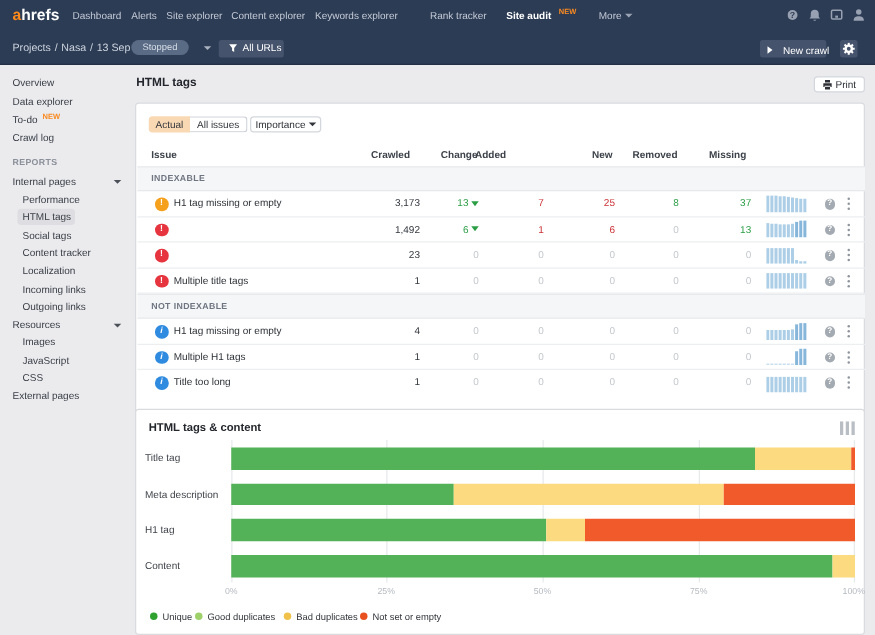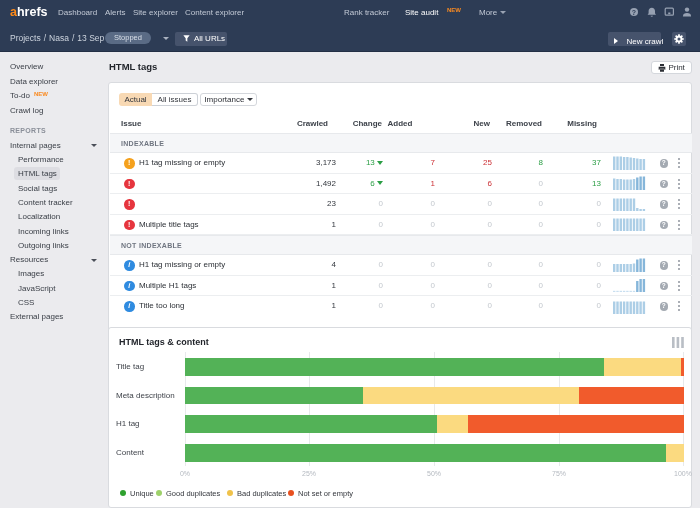--- a/index.html
+++ b/index.html
@@ -4,21 +4,21 @@
 <style>
 * { margin:0; padding:0; box-sizing:border-box; }
 html,body { width:700px; height:508px; overflow:hidden; font-family:"Liberation Sans", sans-serif; }
 body { background:#ebebee; position:relative; }
 
 
 .topnav { position:absolute; top:0; left:0; width:700px; height:24px; background:#2d3c55; }
 .logo { position:absolute; left:10px; top:5px; font-size:12.5px; font-weight:bold; color:#fff; }
 .logo span { color:#fd8a19; }
 .navitem { position:absolute; top:0; height:24px; line-height:25px; font-size:8px; color:#c3cad6; }
-.navitem.active { color:#fff; font-weight:normal; }
+.navitem.active { color:#fff; font-weight:bold; }
 .newtag { position:absolute; font-size:6px; font-weight:bold; color:#f98a21; }
 .caret-dn { display:inline-block; width:0; height:0; border-left:3px solid transparent; border-right:3px solid transparent; border-top:3.5px solid #9aa3b3; vertical-align:1px; margin-left:3px; }
 
 
 .projbar { position:absolute; top:24px; left:0; width:700px; height:28px; background:#2d3c55; border-bottom:1px solid #232f45; }
 .crumb { position:absolute; top:0; height:28px; line-height:29px; font-size:8.5px; color:#cdd4de; }
 .pill { position:absolute; left:105px; top:8px; height:12px; line-height:12px; padding:0 9px; background:#5a6b85; color:#d9dfe8; font-size:7.5px; border-radius:7px; }
 .btn-dark { position:absolute; background:#46536c; border-radius:2px; color:#fff; }
 
 
@@ -68,20 +68,21 @@
 </style>
 </head>
 <body>
 
 <div class="topnav">
   <div class="logo"><span>a</span>hrefs</div>
   <div class="navitem" style="left:58px">Dashboard</div>
   <div class="navitem" style="left:105px">Alerts</div>
   <div class="navitem" style="left:133px">Site explorer</div>
   <div class="navitem" style="left:185px">Content explorer</div>
+  <div class="navitem" style="left:252px">Keywords explorer</div>
   <div class="navitem" style="left:344px">Rank tracker</div>
   <div class="navitem active" style="left:405px">Site audit</div>
   <div class="newtag" style="left:447px;top:7px">NEW</div>
   <div class="navitem" style="left:479px">More<span class="caret-dn"></span></div>
   <svg style="position:absolute;left:630px;top:5px" width="62" height="14" viewBox="0 0 62 14" fill="none">
     <circle cx="4" cy="7" r="4" fill="#97a1b2"></circle>
     <text x="4" y="9.8" font-size="7" font-weight="bold" fill="#2d3c55" text-anchor="middle" font-family="Liberation Sans">?</text>
     <path d="M21.8 2.8 C19.9 2.8 18.6 4.1 18.6 6 L18.6 8.3 L17.6 9.8 L26 9.8 L25 8.3 L25 6 C25 4.1 23.7 2.8 21.8 2.8 Z M20.5 10.8 A1.4 1.4 0 0 0 23.1 10.8 Z" fill="#97a1b2"></path>
     <rect x="35.2" y="3.2" width="8.2" height="7" rx="1" stroke="#97a1b2" stroke-width="1.2" fill="none"></rect>
     <rect x="38.2" y="7.5" width="2.2" height="1.7" fill="#97a1b2"></rect>
@@ -147,21 +148,21 @@
 <div class="card" id="card1">
   <div class="seg" style="width:79px">
     <div class="s1">Actual</div>
     <div class="s2">All issues</div>
   </div>
   <div class="btn-light" style="position:absolute;left:91px;top:9.5px;width:57px;height:13px;line-height:11px;text-align:center;">Importance <span style="display:inline-block;width:0;height:0;border-left:3px solid transparent;border-right:3px solid transparent;border-top:3.5px solid #33363c;vertical-align:0.5px"></span></div>
 
   <div class="th" style="left:12px">Issue</div>
   <div class="th" style="left:159px;width:60px;text-align:right">Crawled</div>
   <div class="th" style="left:213px;width:60px;text-align:right">Change</div>
-  <div class="th" style="left:261px;width:60px;text-align:center">Added</div>
+  <div class="th" style="left:271px;width:60px;text-align:left">Added</div>
   <div class="th" style="left:321px;width:60px;text-align:right">New</div>
   <div class="th" style="left:373px;width:60px;text-align:right">Removed</div>
   <div class="th" style="left:428px;width:60px;text-align:right">Missing</div>
 
   <div class="band" style="top:50px"><span>INDEXABLE</span></div>
 
   <div class="row" style="top:70px">
     <div class="ric" style="background:#f5a11d">!</div>
     <div class="rtx">H1 tag missing or empty</div>
     <div class="num drk" style="left:166px;width:60px">3,173</div>

